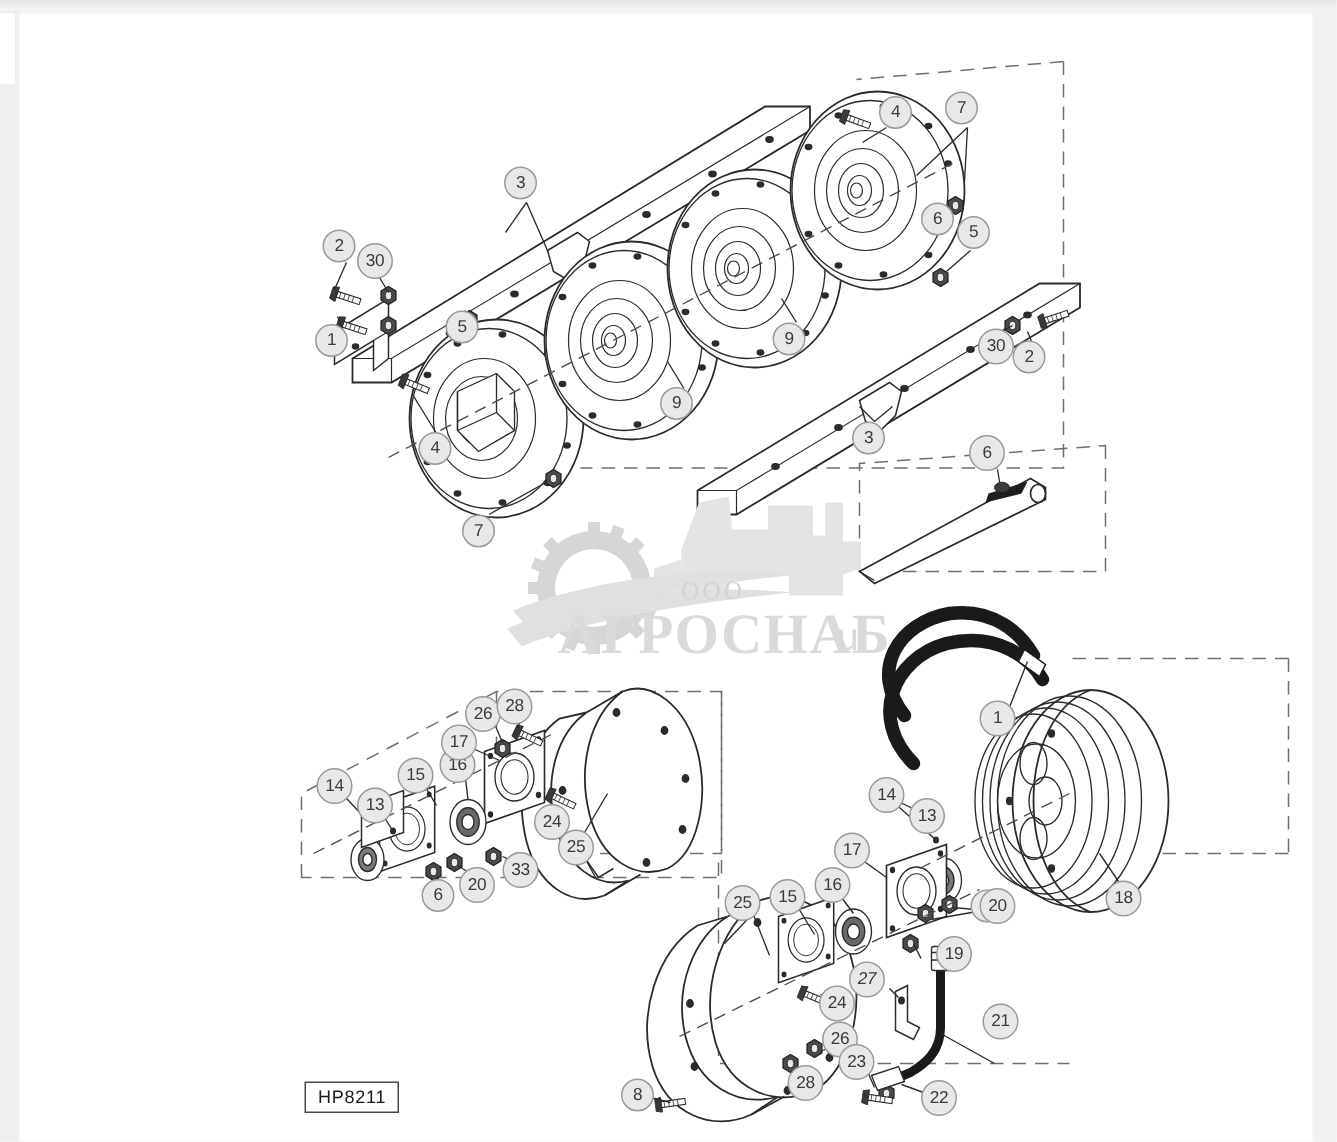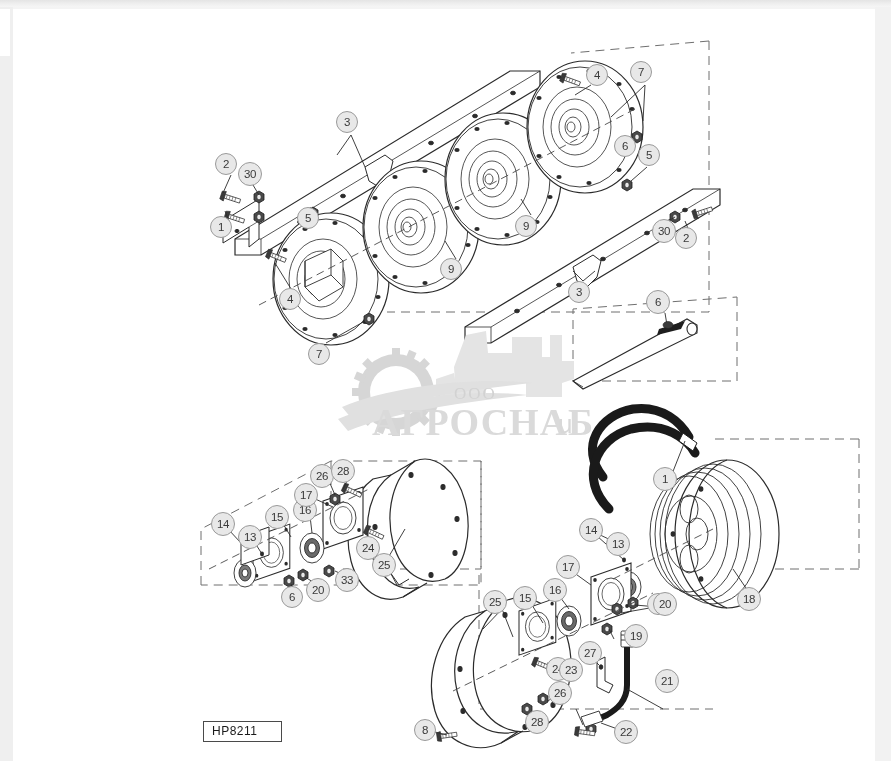--- a/index.html
+++ b/index.html
@@ -67,21 +67,21 @@
     line-height: 20px;
     text-align: center;
     font-family: "Liberation Sans", sans-serif;
     letter-spacing: -0.3px;
   }
   .callout.wide { width: 24px; height: 24px; line-height: 22px; }
 
   
   #page-code {
     position: absolute; left: 190px; top: 712px;
-    padding: 2px 24px 3px 8px;
+    padding: 2px 8px 3px 8px;
     border: 1px solid #4a4a4a;
     background: #ffffff;
     font-size: 12px;
     color: #1a1a1a;
     font-family: "Liberation Sans", sans-serif;
     letter-spacing: 0.5px;
   }
 </style>
 </head>
 <body>
@@ -501,24 +501,24 @@
         <div class="callout wide" style="left: 593px; top: 523px;">13</div>
         <div class="callout wide" style="left: 724px; top: 578px; text-align: center;">18</div>
         <div class="callout" style="left: 634px; top: 584px;">6</div>
         <div class="callout wide" style="left: 640px; top: 583px;">20</div>
         <div class="callout wide" style="left: 543px; top: 546px;">17</div>
         <div class="callout wide" style="left: 530px; top: 569px;">16</div>
         <div class="callout wide" style="left: 500px; top: 577px;">15</div>
         <div class="callout wide" style="left: 583px; top: 615px; margin-left: 28px;">19</div>
         <div class="callout wide" style="left: 470px; top: 581px;">25</div>
         <div class="callout wide" style="left: 533px; top: 648px;">24</div>
-        <div class="callout wide" style="left: 565px; top: 632px;">27</div>
+        <div class="callout wide" style="left: 553px; top: 632px; font-style: italic;">27</div>
         <div class="callout wide" style="left: 535px; top: 672px;">26</div>
         <div class="callout wide" style="left: 512px; top: 701px;">28</div>
-        <div class="callout wide" style="left: 546px; top: 649px;">23</div>
+        <div class="callout wide" style="left: 546px; top: 687px;">23</div>
         <div class="callout wide" style="left: 601px; top: 711px;">22</div>
         <div class="callout wide" style="left: 642px; top: 660px;">21</div>
         <div class="callout" style="left: 401px; top: 710px;">8</div>
       </div>
 
     <div id="page-code">HP8211</div>
 
   </div>
 </div>
 

